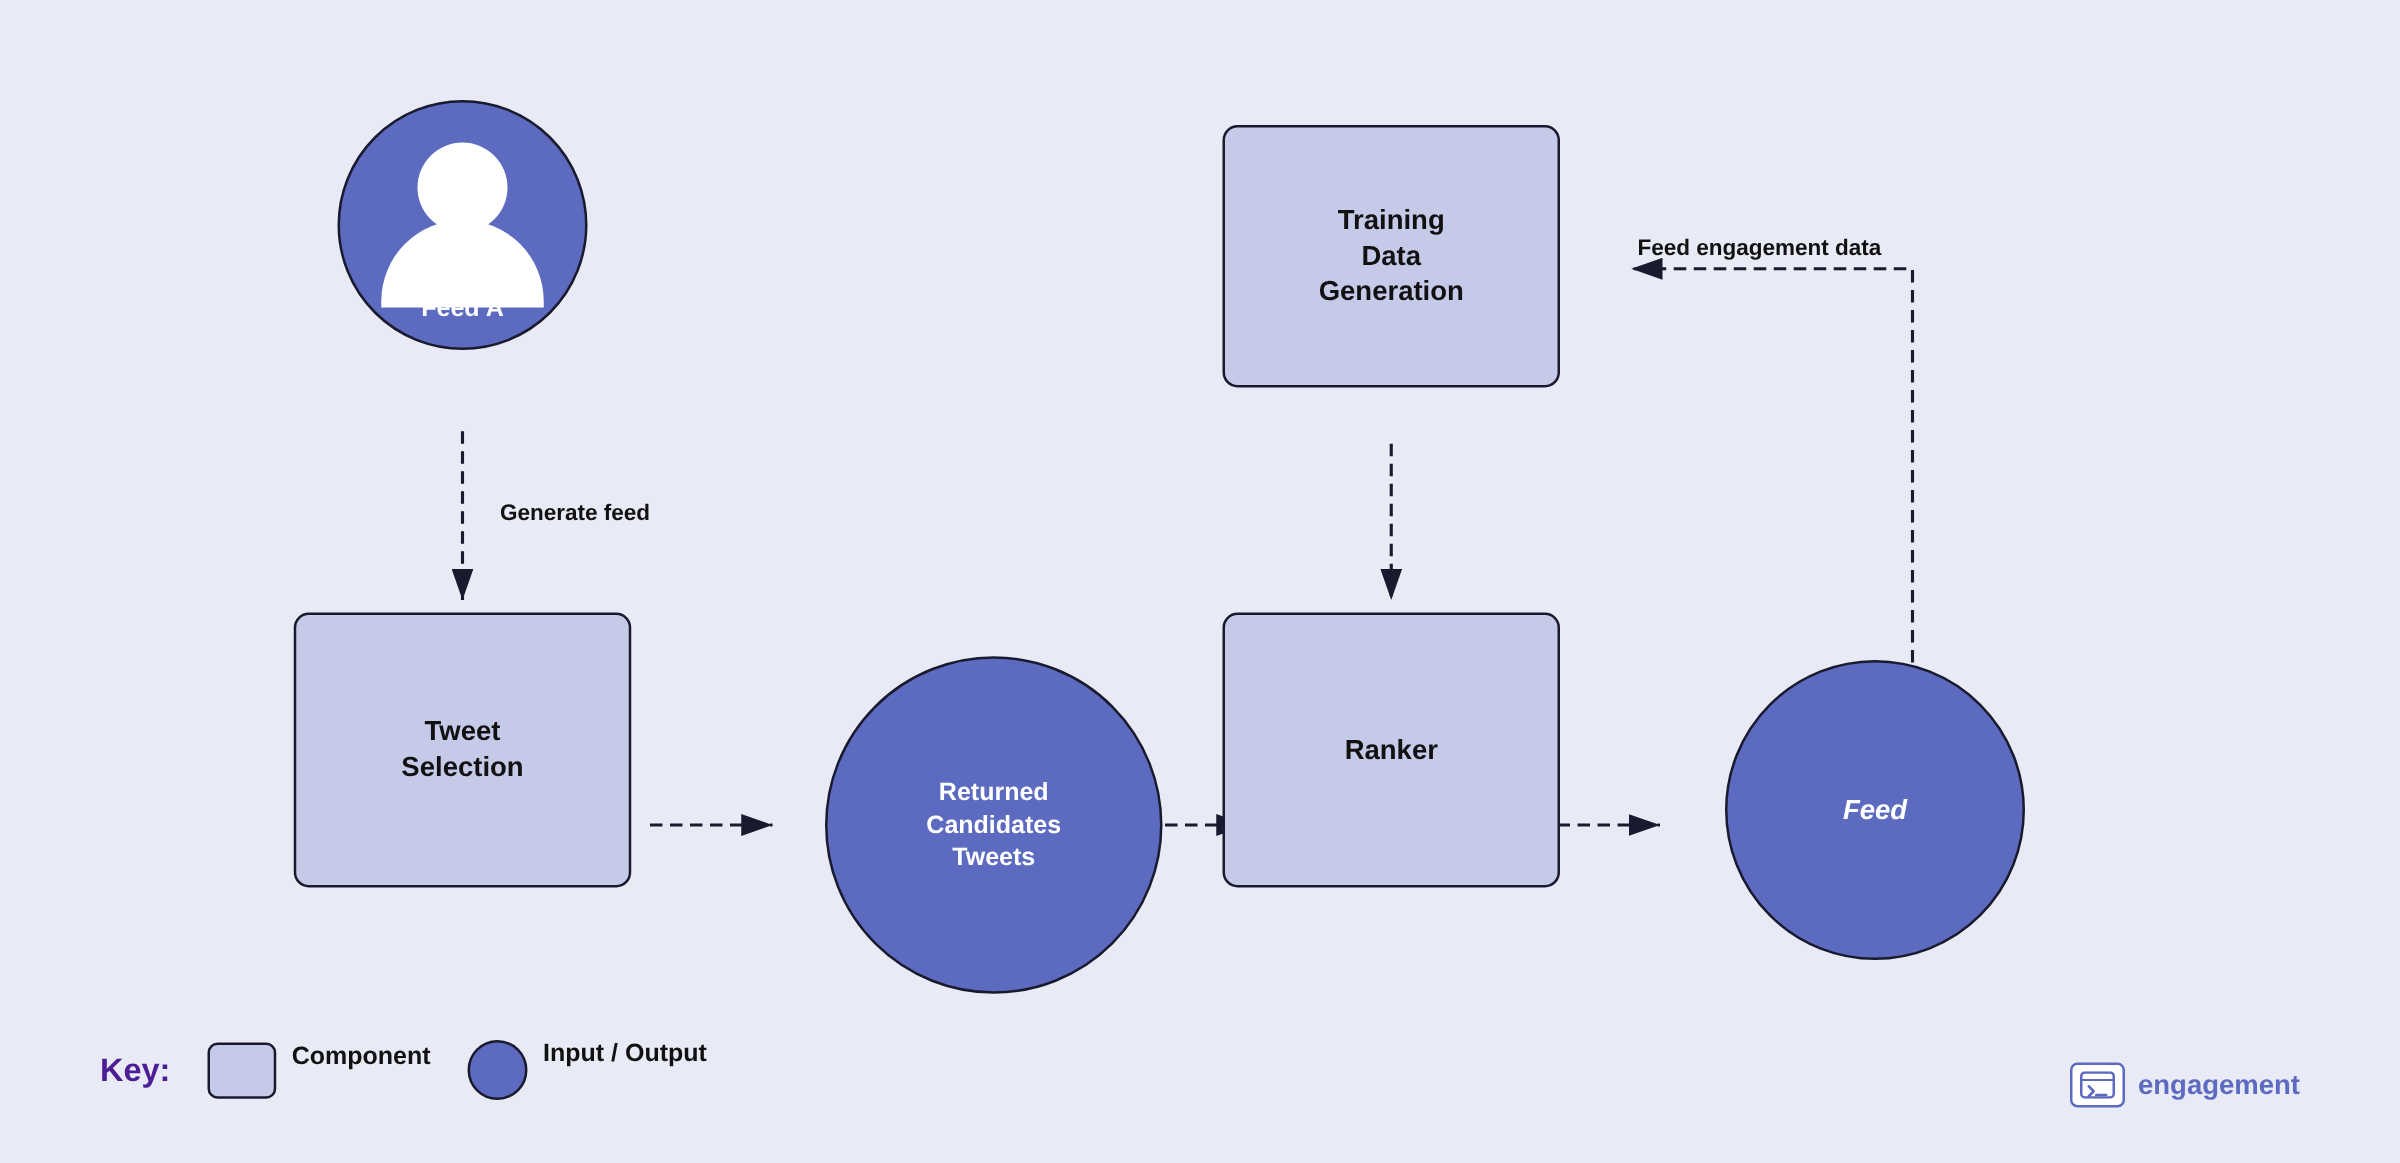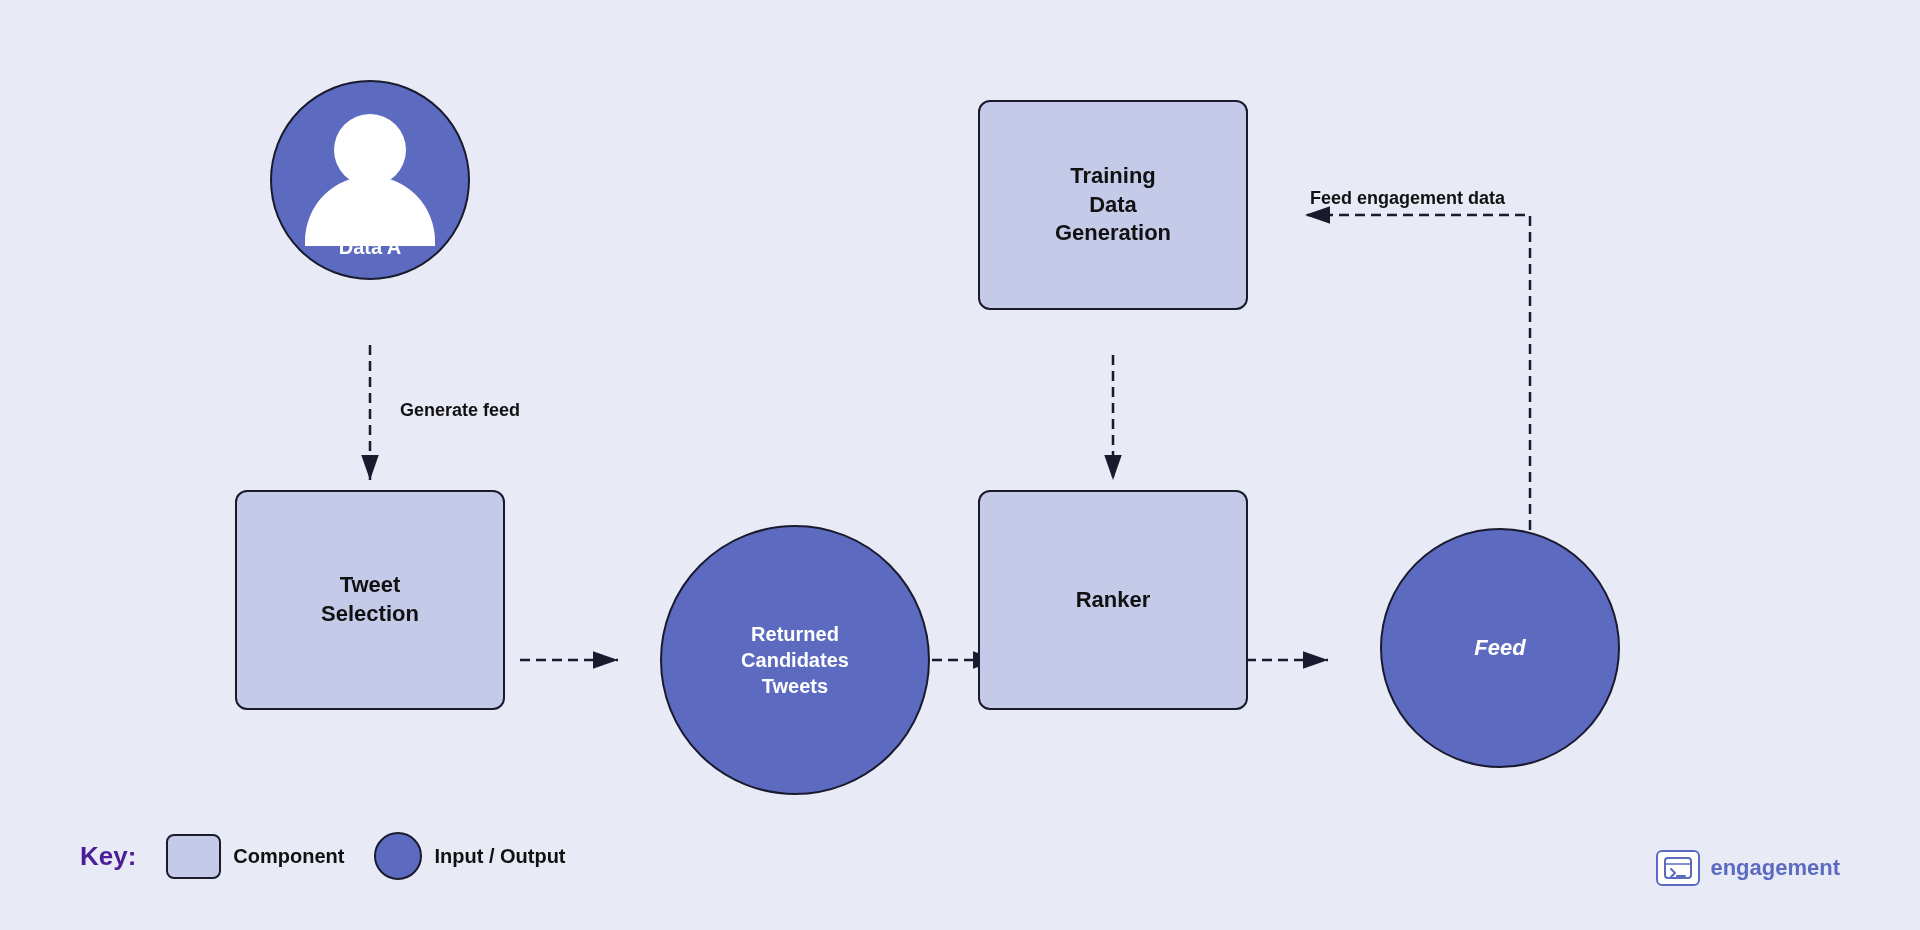--- a/index.html
+++ b/index.html
@@ -107,21 +107,20 @@
     }
 
     .key-item-label {
       font-size: 20px;
       font-weight: bold;
       color: #111;
     }
 
     .key-item {
       display: flex;
-      align-items: center;
       gap: 12px;
     }
 
     
     .educative-logo {
       position: absolute;
       bottom: 44px;
       right: 80px;
       display: flex;
       align-items: center;
@@ -169,21 +168,21 @@
 
     <polyline points="1530,530 1530,215 1305,215" stroke="#1a1a2e" stroke-width="2.5" stroke-dasharray="10,6" fill="none" marker-end="url(#arrowhead)"></polyline>
 
   </svg>
 
   <div class="io-circle" style="width:200px; height:200px; left:270px; top:80px; background:#5c6bc0;">
 
     <div style="display:flex;flex-direction:column;align-items:center;gap:0;">
       <div style="width:72px;height:72px;background:white;border-radius:50%;margin-bottom:0;"></div>
       <div style="width:130px;height:70px;background:white;border-radius:65px 65px 0 0;margin-top:-10px;"></div>
-      <span class="node-label" style="position:absolute;bottom:18px;color:white;font-size:20px;">Data A</span>
+      <span class="node-label" style="position:absolute;bottom:18px;color:white;font-size:20px;">Feed A</span>
     </div>
   </div>
 
   <div class="arrow-label" style="left:400px; top:400px;">Generate feed</div>
 
   <div class="component-box" style="width:270px; height:220px; left:235px; top:490px;">
     <span class="node-label" style="white-space:pre-line;">Tweet
 Selection</span>
   </div>
 

